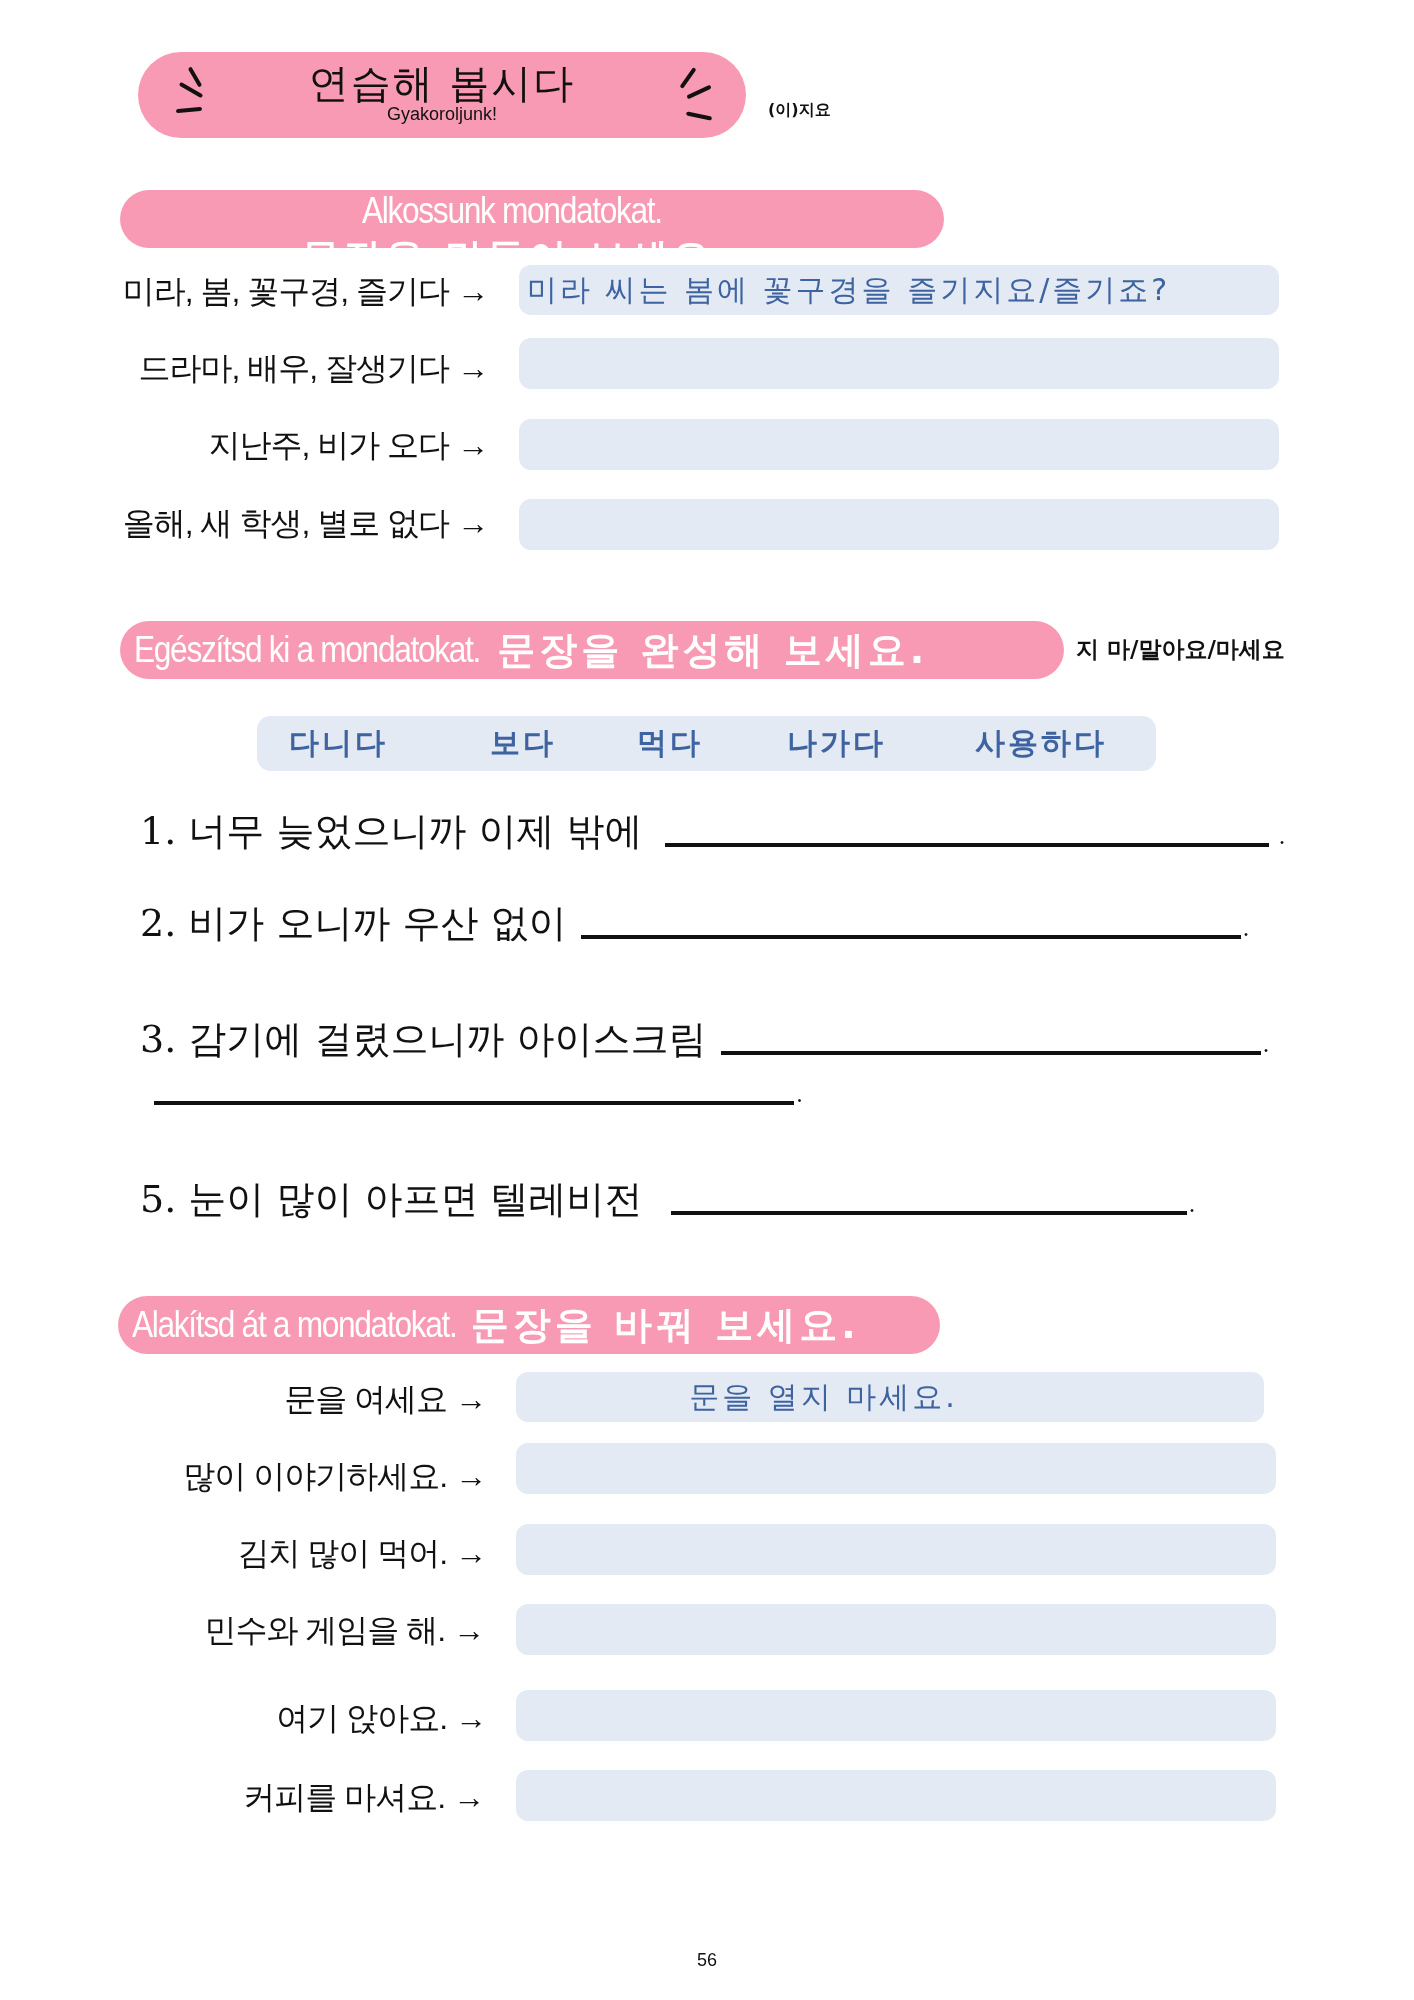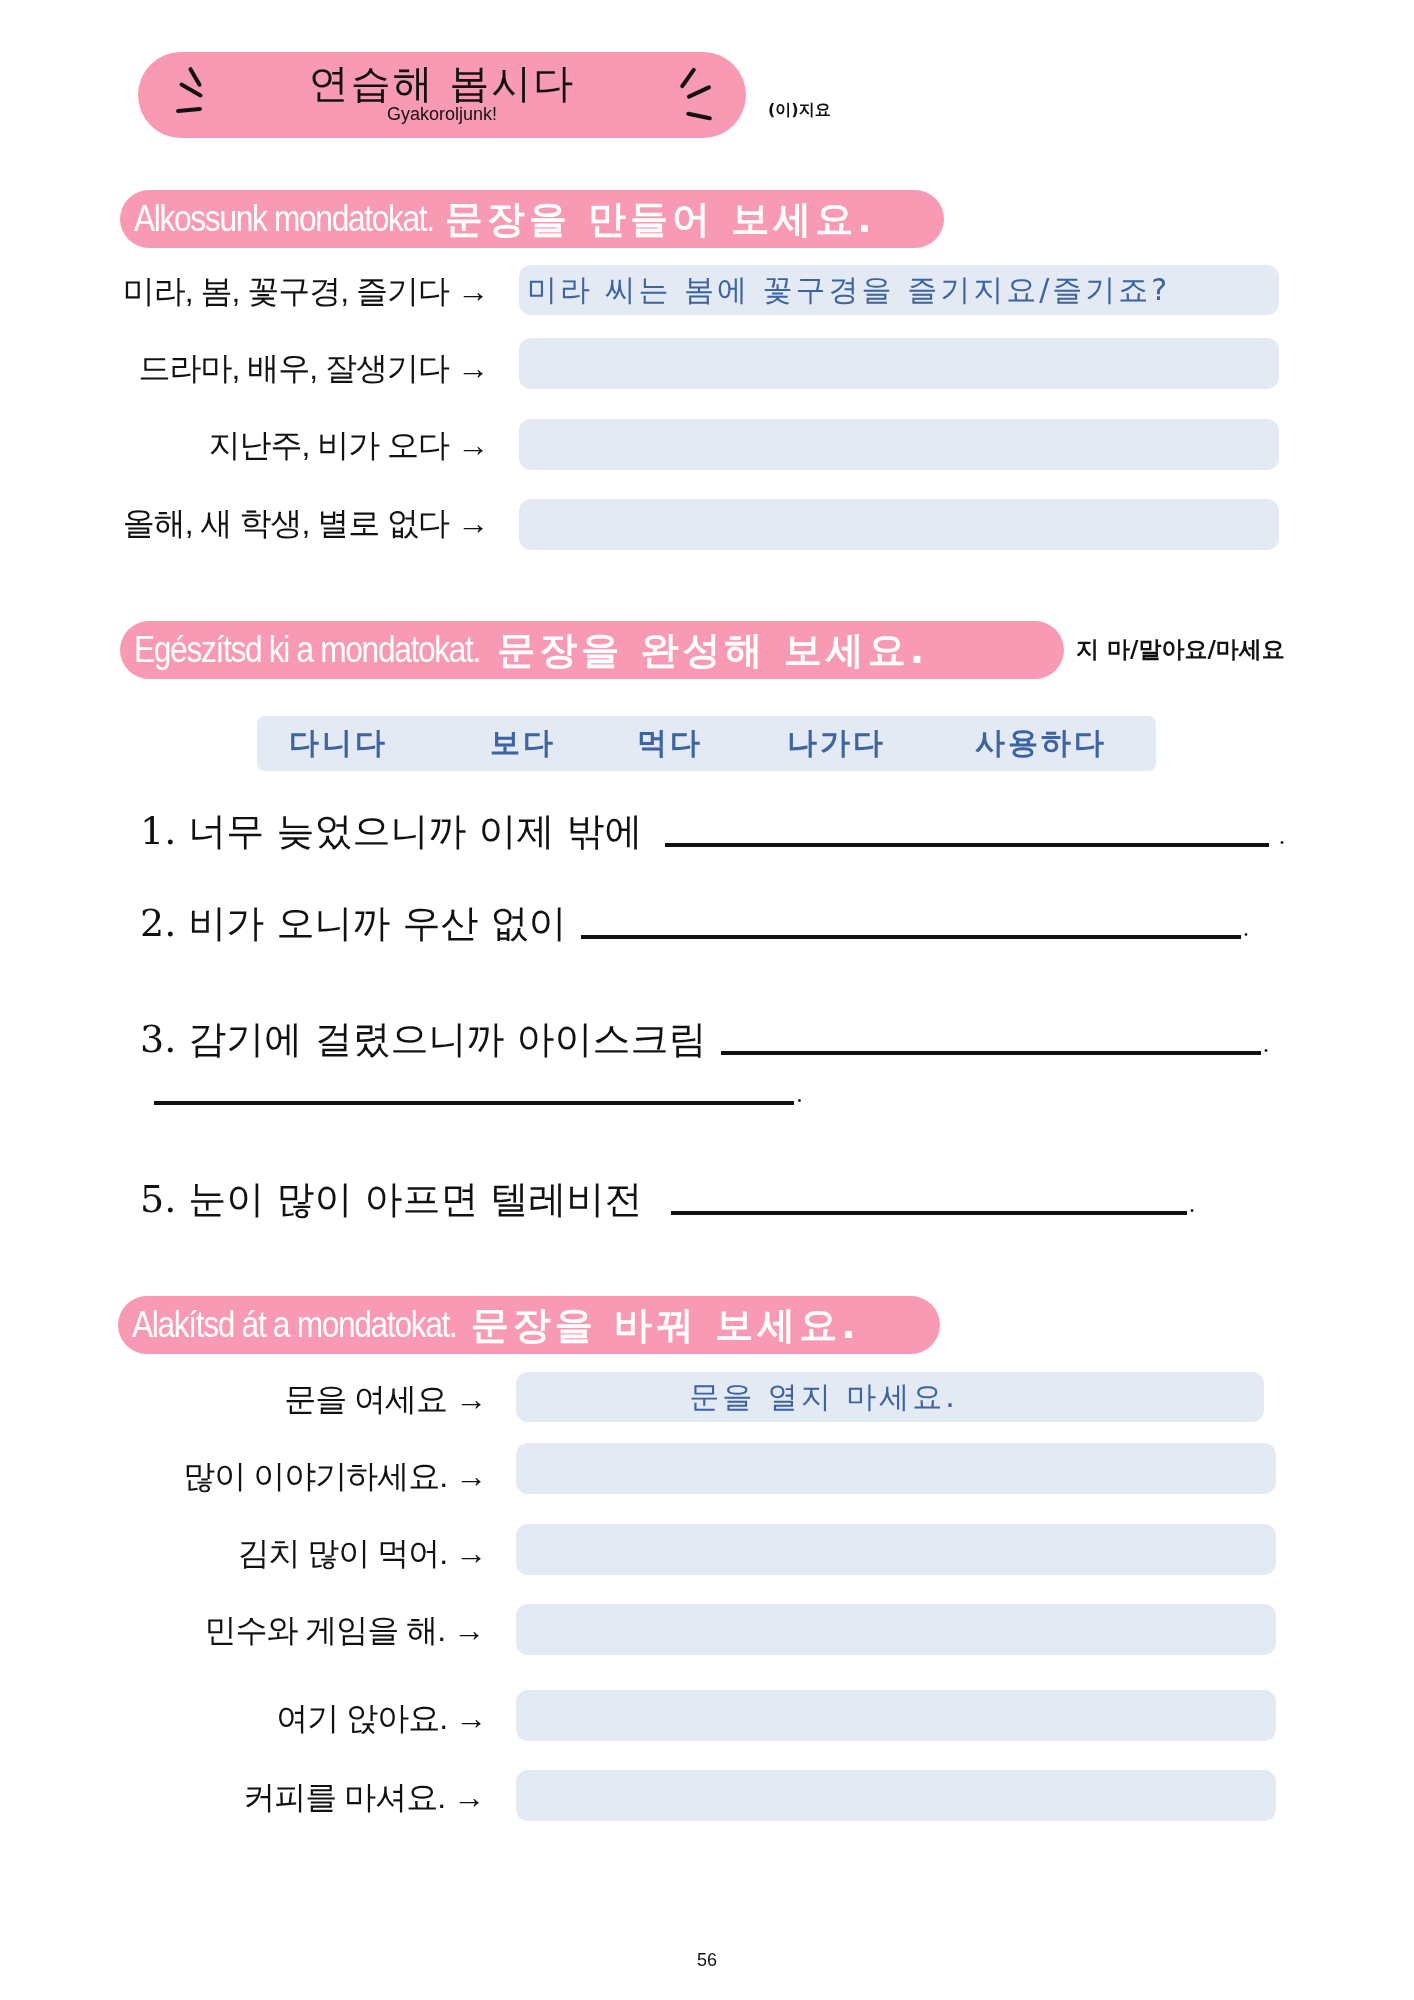--- a/index.html
+++ b/index.html
@@ -12,21 +12,21 @@
     .title-sub { left:0; right:0; top:52px; text-align:center; font-size:18px; color:#111; font-family:"Liberation Sans", sans-serif; }
     .spark { position:absolute; width:28px; height:4px; background:#111; border-radius:3px; }
     .grammar-note { font-size:16px; font-weight:bold; color:#111; }
     .sec-header { height:58px; display:flex; align-items:center; padding:0 14px; box-sizing:border-box;
                   color:#fff; white-space:nowrap; }
     .sec-header .hu { font-family:"Liberation Sans", sans-serif; font-size:36px; letter-spacing:-1.5px; transform:scaleX(0.88); transform-origin:left center; display:inline-block; }
     .sec-header .ko { font-size:38px; font-weight:bold; letter-spacing:4px; margin-left:-30px; }
     .row-label { font-family:"Liberation Sans", sans-serif; font-size:32px; color:#111; text-align:right; white-space:nowrap; letter-spacing:-1px; }
     .answer-box { background:#e3eaf3; border-radius:12px; box-sizing:border-box; display:flex; align-items:center; }
     .answer-text { color:#3d63a0; font-size:30px; letter-spacing:3px; padding-left:8px; }
-    .word-bank { left:257px; top:716px; width:899px; height:55px; background:#e3eaf3; border-radius:8px; display:flex; align-items:center; }
+    .word-bank { left:257px; top:716px; width:899px; height:55px; background:#e3eaf3; border-radius:14px; display:flex; align-items:center; }
     .word { color:#3d63a0; font-size:30px; font-weight:bold; letter-spacing:3px; position:absolute; }
     .q-line { font-family:"DejaVu Serif", serif; font-size:38px; color:#111; white-space:nowrap; display:flex; align-items:flex-end; }
     .blank { border-bottom:4px solid #111; height:0; margin-bottom:10px; }
     .dot { margin-left:2px; font-size:22px; margin-bottom:8px; }
     .page-num { left:0; right:0; top:1950px; text-align:center; font-family:"Liberation Sans", sans-serif; font-size:18px; color:#111; }
   </style>
 </head>
 <body>
 
 <div class="abs pill-pink title-pill">
@@ -34,21 +34,21 @@
   <div class="abs title-sub">Gyakoroljunk!</div>
   <span class="spark" style="left:55px; top:14px; width:4px; height:22px; transform:rotate(-30deg);"></span>
   <span class="spark" style="left:40px; top:36px; width:26px; transform:rotate(30deg);"></span>
   <span class="spark" style="left:38px; top:56px; width:26px; transform:rotate(-5deg);"></span>
   <span class="spark" style="left:548px; top:14px; width:4px; height:24px; transform:rotate(35deg);"></span>
   <span class="spark" style="left:548px; top:38px; width:26px; transform:rotate(-25deg);"></span>
   <span class="spark" style="left:548px; top:62px; width:26px; transform:rotate(12deg);"></span>
 </div>
 <div class="abs grammar-note" style="left:768px; top:100px;">(이)지요</div>
 
-<div class="abs pill-pink sec-header" style="left:120px; top:190px; width:824px;">
+<div class="abs pill-pink sec-header" style="left:120px; top:190px; width:824px;flex-direction:column;">
   <span class="hu">Alkossunk mondatokat.</span>
   <span class="ko">문장을 만들어 보세요.</span>
 </div>
 
 <div class="abs row-label" style="right:926px; top:270px;">미라, 봄, 꽃구경, 즐기다 →</div>
 <div class="abs answer-box" style="left:519px; top:265px; width:760px; height:50px;">
   <span class="answer-text">미라 씨는 봄에 꽃구경을 즐기지요/즐기죠?</span>
 </div>
 
 <div class="abs row-label" style="right:926px; top:347px;">드라마, 배우, 잘생기다 →</div>

